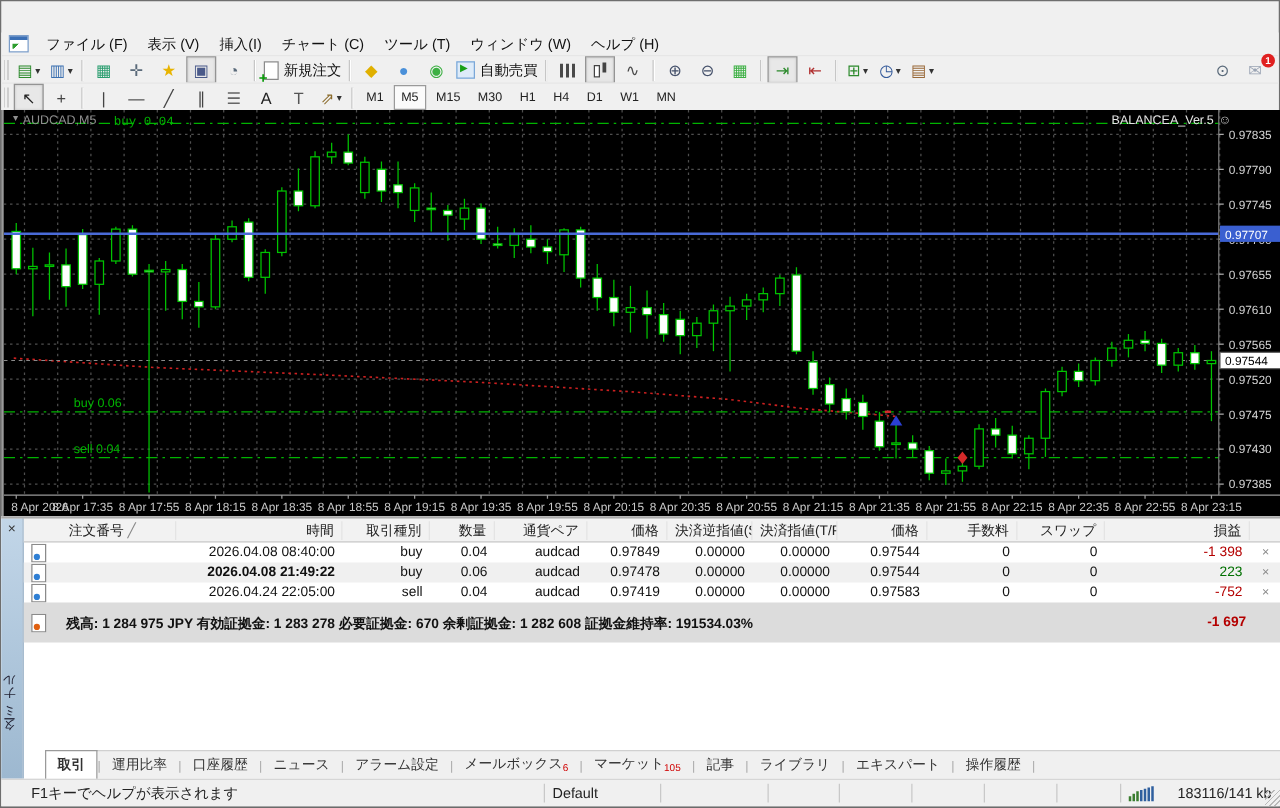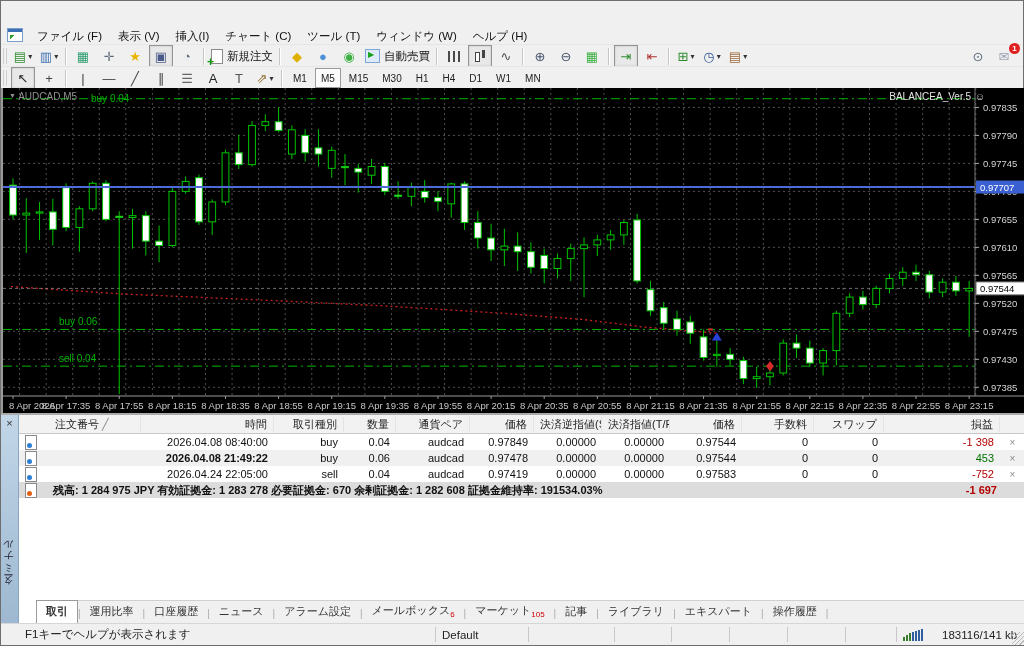--- a/index.html
+++ b/index.html
@@ -60,21 +60,21 @@
   .trow{display:flex;height:16px;align-items:center;font-size:11px;color:#111;}
   .trow.alt{background:#f0f0f0;}
   .td{box-sizing:border-box;padding:0 6px;text-align:right;overflow:hidden;white-space:nowrap;}
   .td.left{text-align:left;}
   .td .ic-doc{display:inline-block;vertical-align:middle;}
   .doc-dot{position:absolute;left:1px;bottom:1px;width:5px;height:5px;border-radius:50%;background:#2f7fd4;}
   .doc-dot.orange{background:#e06010;}
   .neg{color:#b40000;}
   .pos{color:#007000;}
   .close-x{color:#8a8a8a;font-size:10px;text-align:center;}
-  #balance-row{display:flex;height:16px;align-items:center;background:#dcdcdc;font-size:11px;font-weight:bold;color:#111;}
+  #balance-row{display:flex;height:32px;align-items:center;background:#dcdcdc;font-size:11px;font-weight:bold;color:#111;}
   #balance-row .bal-text{flex:1;padding-left:4px;white-space:nowrap;overflow:hidden;}
   #balance-row .bal-total{padding-right:28px;}
   
   #tabsbar{position:absolute;left:17px;right:0;bottom:0;height:22px;background:#f0f0f0;border-top:1px solid #d0d0d0;display:flex;align-items:flex-end;}
   .tab{font-size:11px;color:#333;padding:3px 9px 4px 9px;white-space:nowrap;position:relative;}
   .tab.active{background:#fff;border:1px solid #9a9a9a;border-bottom:none;font-weight:bold;margin-bottom:-1px;padding-bottom:5px;}
   .tab-sep{color:#aaa;font-size:10px;padding-bottom:4px;}
   .tab .tbadge{color:#d00000;font-size:8px;vertical-align:sub;}
   
   #statusbar{position:absolute;left:0;bottom:0;width:1024px;height:21px;background:#f0f0f0;border-top:1px solid #d6d6d6;display:flex;align-items:center;font-size:11.5px;color:#222;}
@@ -506,21 +506,21 @@
         <line x1="806.8" y1="308" x2="806.8" y2="311" stroke="#9a9a9a" stroke-width="1"></line>
         <text x="806.8" y="321" fill="#c8c8c8" font-size="9.5" text-anchor="middle">8 Apr 22:15</text>
         <line x1="859.92" y1="308" x2="859.92" y2="311" stroke="#9a9a9a" stroke-width="1"></line>
         <text x="859.92" y="321" fill="#c8c8c8" font-size="9.5" text-anchor="middle">8 Apr 22:35</text>
         <line x1="913.04" y1="308" x2="913.04" y2="311" stroke="#9a9a9a" stroke-width="1"></line>
         <text x="913.04" y="321" fill="#c8c8c8" font-size="9.5" text-anchor="middle">8 Apr 22:55</text>
         <line x1="966.16" y1="308" x2="966.16" y2="311" stroke="#9a9a9a" stroke-width="1"></line>
         <text x="966.16" y="321" fill="#c8c8c8" font-size="9.5" text-anchor="middle">8 Apr 23:15</text>
       </svg>
     <span class="ov" id="symbol-label"><span style="font-size:7px;vertical-align:2px;">▼</span> <span>AUDCAD,M5</span></span>
-    <span class="ov" id="buy04-label" style="top: 4.70732px;">buy 0.04</span>
+    <span class="ov" id="buy04-label" style="top: 4.70732px; font-family: Liberation Mono, monospace;">buy 0.04</span>
     <span class="ov" id="ea-label">BALANCEA_Ver.5</span>
     <span class="ov" id="ea-face">☺</span>
   </div>
 
   <div id="terminal">
     <div id="t-strip">
       <div id="t-close">×</div>
       <div id="t-vtext">ターミナル</div>
     </div>
     <div id="t-content">
@@ -563,21 +563,21 @@
             <span class="td" style="width: 133px; font-weight: bold;">2026.04.08 21:49:22</span>
             <span class="td" style="width: 70px;">buy</span>
             <span class="td" style="width: 52px;">0.06</span>
             <span class="td" style="width: 74px;">audcad</span>
             <span class="td" style="width: 64px;">0.97478</span>
             <span class="td" style="width: 68px;">0.00000</span>
             <span class="td" style="width: 68px;">0.00000</span>
             <span class="td" style="width: 72px;">0.97544</span>
             <span class="td" style="width: 72px;">0</span>
             <span class="td" style="width: 70px;">0</span>
-            <span class="td pos" style="width: 116px;">453</span>
+            <span class="td pos" style="width: 116px;">223</span>
             <span class="td close-x" style="width: 25px;">×</span>
           </div>
           <div class="trow">
             <span class="td left" style="width: 30px;"><span class="ic-doc" style="position: relative;"><span class="doc-dot"></span></span></span>
             <span class="td left" style="width: 92px;"></span>
             <span class="td" style="width: 133px;">2026.04.24 22:05:00</span>
             <span class="td" style="width: 70px;">sell</span>
             <span class="td" style="width: 52px;">0.04</span>
             <span class="td" style="width: 74px;">audcad</span>
             <span class="td" style="width: 64px;">0.97419</span>

